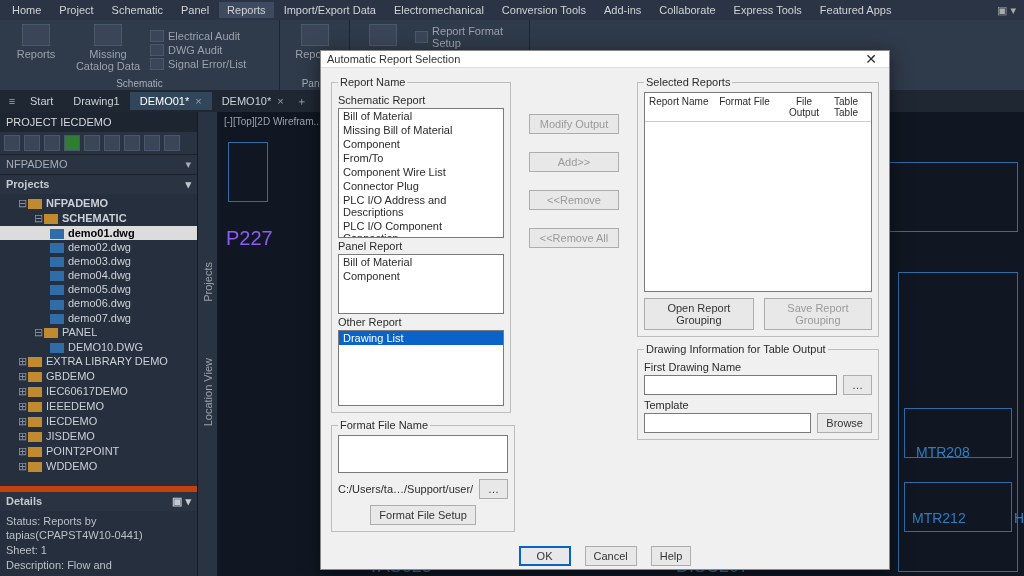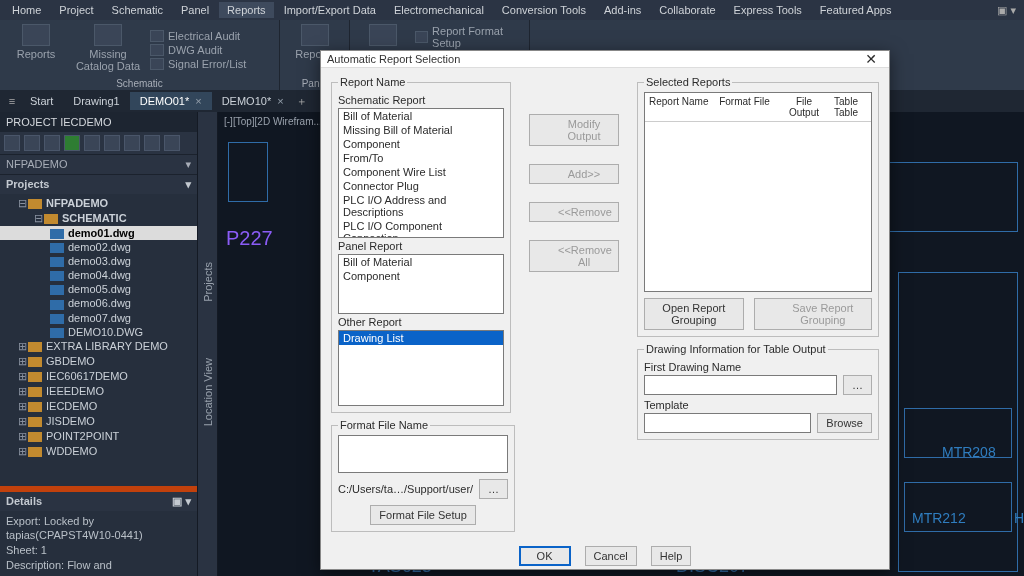--- a/index.html
+++ b/index.html
@@ -69,21 +69,21 @@
   .dialog .titlebar .close { width: 24px; text-align: center; font-size: 14px; cursor: pointer; }
   .dialog .body { flex: 1; display: flex; padding: 6px 10px; gap: 18px; }
   .dialog .col { display: flex; flex-direction: column; }
   .dialog fieldset { border: 1px solid #bdbdbd; padding: 4px 6px 6px 6px; margin-top: 2px; }
   .dialog legend { font-size: 11px; padding: 0 2px; }
   .dialog .lab { font-size: 11px; margin: 2px 0; }
   .dialog .listbox { background: #fff; border: 1px solid #7a7a7a; font-size: 11px; overflow-y: scroll; }
   .dialog .listbox .li { padding: 1px 4px; }
   .dialog .listbox .li.sel { background: #0a63c8; color: #fff; }
   .dialog .btn { background: #e8e8e8; border: 1px solid #adadad; padding: 3px 8px; font-size: 11px; cursor: pointer; color: #333; }
-  .dialog .btn:disabled, .dialog .btn.dis { color: #9a9a9a; padding-left: 28px; }
+  .dialog .btn:disabled, .dialog .btn.dis { color: #9a9a9a; }
   .dialog .mid { width: 90px; align-items: stretch; gap: 18px; padding-top: 40px; }
   .dialog .mid .btn { width: 100%; text-align: center; }
   .dialog .txt { background: #fff; border: 1px solid #7a7a7a; height: 20px; padding: 2px 4px; font-size: 11px; }
   .dialog .footer { display: flex; justify-content: center; gap: 14px; padding: 8px 0 10px 0; }
   .dialog .footer .btn.primary { border: 2px solid #0a63c8; padding: 2px 16px; }
 
   .dialog .table { background: #fff; border: 1px solid #7a7a7a; height: 200px; position: relative; }
   .dialog .thead { display: flex; font-size: 10px; border-bottom: 1px solid #ccc; padding: 3px 4px; }
   .dialog .thead div:nth-child(1) { flex: 1.1; }
   .dialog .thead div:nth-child(2) { flex: 1; }
@@ -199,57 +199,58 @@
     <div class="tree">
       <div class="node l1"><span class="tw">⊟</span><span class="fi"></span><b>NFPADEMO</b></div>
       <div class="node l2"><span class="tw">⊟</span><span class="fi"></span><b>SCHEMATIC</b></div>
       <div class="node l3 sel"><span class="di"></span><b>demo01.dwg</b></div>
       <div class="node l3"><span class="di"></span><span>demo02.dwg</span></div>
       <div class="node l3"><span class="di"></span><span>demo03.dwg</span></div>
       <div class="node l3"><span class="di"></span><span>demo04.dwg</span></div>
       <div class="node l3"><span class="di"></span><span>demo05.dwg</span></div>
       <div class="node l3"><span class="di"></span><span>demo06.dwg</span></div>
       <div class="node l3"><span class="di"></span><span>demo07.dwg</span></div>
+      <div class="node l2"><span class="tw">⊟</span><span class="fi"></span><span>PANEL</span></div>
       <div class="node l3"><span class="di"></span><span>DEMO10.DWG</span></div>
       <div class="node l1"><span class="tw">⊞</span><span class="fi"></span><span>EXTRA LIBRARY DEMO</span></div>
       <div class="node l1"><span class="tw">⊞</span><span class="fi"></span><span>GBDEMO</span></div>
       <div class="node l1"><span class="tw">⊞</span><span class="fi"></span><span>IEC60617DEMO</span></div>
       <div class="node l1"><span class="tw">⊞</span><span class="fi"></span><span>IEEEDEMO</span></div>
       <div class="node l1"><span class="tw">⊞</span><span class="fi"></span><span>IECDEMO</span></div>
       <div class="node l1"><span class="tw">⊞</span><span class="fi"></span><span>JISDEMO</span></div>
       <div class="node l1"><span class="tw">⊞</span><span class="fi"></span><span>POINT2POINT</span></div>
       <div class="node l1"><span class="tw">⊞</span><span class="fi"></span><span>WDDEMO</span></div>
     </div>
     <div class="details">
       <div class="dh">
           <span>Details</span>
           <span>▣ ▾</span>
         </div>
       <div class="db">
-        <div>Export: Locked by</div>
+        <div>Status: Reports by</div>
         <div>tapias(CPAPST4W10-0441)</div>
         <div>Sheet: 1</div>
         <div>Description: Flow and</div>
       </div>
     </div>
   </div>
 
   <div class="sidetabs">
     <div>Projects</div>
     <div>Location View</div>
   </div>
 
   <div class="canvas">
     <div class="wire" style="left:6px;top:4px;color:#9aa2ad">[-][Top][2D Wirefram...</div>
     <div class="rect" style="left:10px;top:30px;width:40px;height:60px"></div>
     <div class="wire" style="left:8px;top:115px;font-size:20px;color:#8b5cf6">P227</div>
     <div class="rect" style="left:670px;top:50px;width:130px;height:70px"></div>
     <div class="rect" style="left:680px;top:160px;width:120px;height:300px"></div>
     <div class="rect" style="left:686px;top:296px;width:108px;height:50px"></div>
-    <div class="wire mtr" style="left:724px;top:332px">MTR208</div>
+    <div class="wire mtr" style="left:698px;top:332px">MTR208</div>
     <div class="rect" style="left:686px;top:370px;width:108px;height:50px"></div>
     <div class="wire mtr" style="left:694px;top:398px">MTR212</div>
     <div class="wire" style="left:796px;top:398px;color:#2f7dbf;font-size:14px">H</div>
     <div class="wire" style="left:150px;top:444px;font-size:18px;color:#346da8">TAS623</div>
     <div class="wire" style="left:458px;top:444px;font-size:18px;color:#346da8">DISC207</div>
   </div>
 </div>
 
 <div class="dialog">
   <div class="titlebar">

